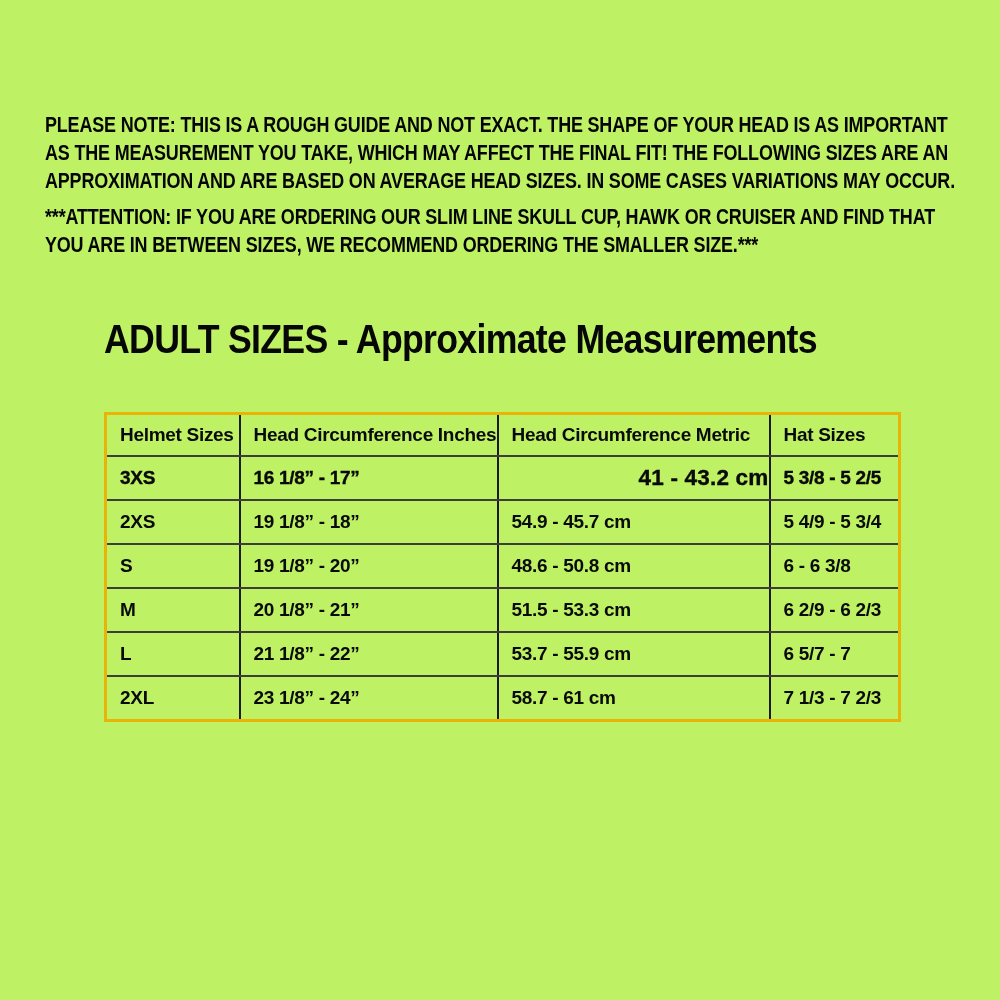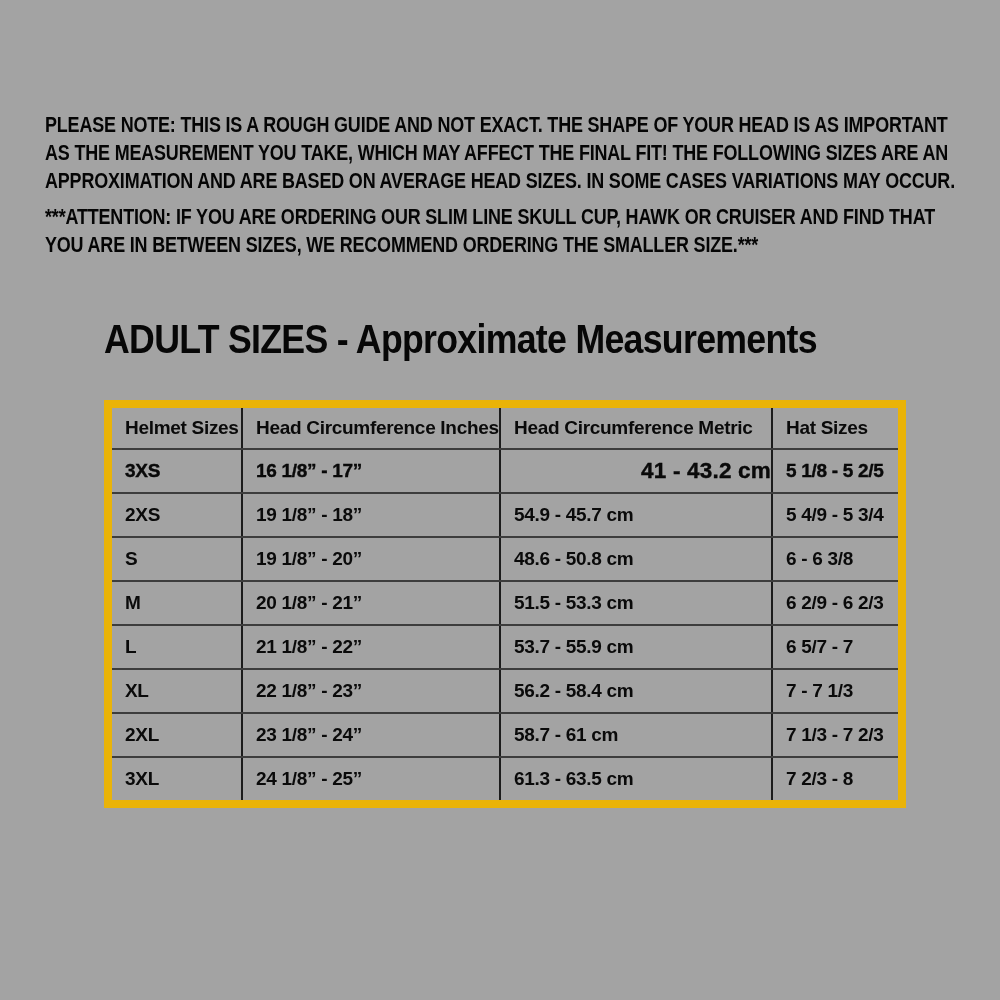--- a/index.html
+++ b/index.html
@@ -6,21 +6,21 @@
   body {
     width: 1000px; height: 1000px;
     background: #ffffff;
     font-family: "Liberation Sans", sans-serif;
     color: #000000;
     overflow: hidden;
   }
   .page {
     position: relative;
     width: 1000px; height: 1000px;
-    background: #a3a3a3;
+    background: #bef264;
   }
   .note {
     position: absolute;
     left: 45px;
     width: 1130px;              
     transform: scaleX(0.835);   
     transform-origin: 0 0;
     font-size: 21.5px;
     font-weight: 700;
     line-height: 28px;
@@ -37,25 +37,25 @@
     transform: scaleX(0.87);
     transform-origin: 0 0;
     font-size: 41px;
     font-weight: 700;
     letter-spacing: -0.8px;
     white-space: nowrap;
     color: #070707;
   }
   table.size-table {
     position: absolute;
-    left: 104px; top: 400px;
+    left: 104px; top: 412px;
     border-collapse: collapse;
     table-layout: fixed;
     width: 648px;
-    border: 8px solid #eab308;
+    border: 3px solid #eab308;
   }
   .size-table th, .size-table td {
     border-left: 2px solid #1c1c1c;
     border-right: 2px solid #1c1c1c;
     border-top: 2px solid #3d3d3d;
     border-bottom: 2px solid #3d3d3d;
     text-align: left;
     vertical-align: middle;
     padding: 0 0 0 13px;
     font-size: 19px;
@@ -106,21 +106,21 @@
         <th>Head Circumference Inches</th>
         <th>Head Circumference Metric</th>
         <th>Hat Sizes</th>
       </tr>
     </thead>
     <tbody>
       <tr class="row-emph">
         <td>3XS</td>
         <td>16 1/8” - 17”</td>
         <td class="metric-big">41 - 43.2 cm</td>
-        <td>5 1/8 - 5 2/5</td>
+        <td>5 3/8 - 5 2/5</td>
       </tr>
       <tr>
         <td>2XS</td>
         <td>19 1/8” - 18”</td>
         <td>54.9 - 45.7 cm</td>
         <td>5 4/9 - 5 3/4</td>
       </tr>
       <tr>
         <td>S</td>
         <td>19 1/8” - 20”</td>
@@ -133,33 +133,21 @@
         <td>51.5 - 53.3 cm</td>
         <td>6 2/9 - 6 2/3</td>
       </tr>
       <tr>
         <td>L</td>
         <td>21 1/8” - 22”</td>
         <td>53.7 - 55.9 cm</td>
         <td>6 5/7 - 7</td>
       </tr>
       <tr>
-        <td>XL</td>
-        <td>22 1/8” - 23”</td>
-        <td>56.2 - 58.4 cm</td>
-        <td>7 - 7 1/3</td>
-      </tr>
-      <tr>
         <td>2XL</td>
         <td>23 1/8” - 24”</td>
         <td>58.7 - 61 cm</td>
         <td>7 1/3 - 7 2/3</td>
-      </tr>
-      <tr>
-        <td>3XL</td>
-        <td>24 1/8” - 25”</td>
-        <td>61.3 - 63.5 cm</td>
-        <td>7 2/3 - 8</td>
       </tr>
     </tbody>
   </table>
 
 </div>
 
 </body></html>

